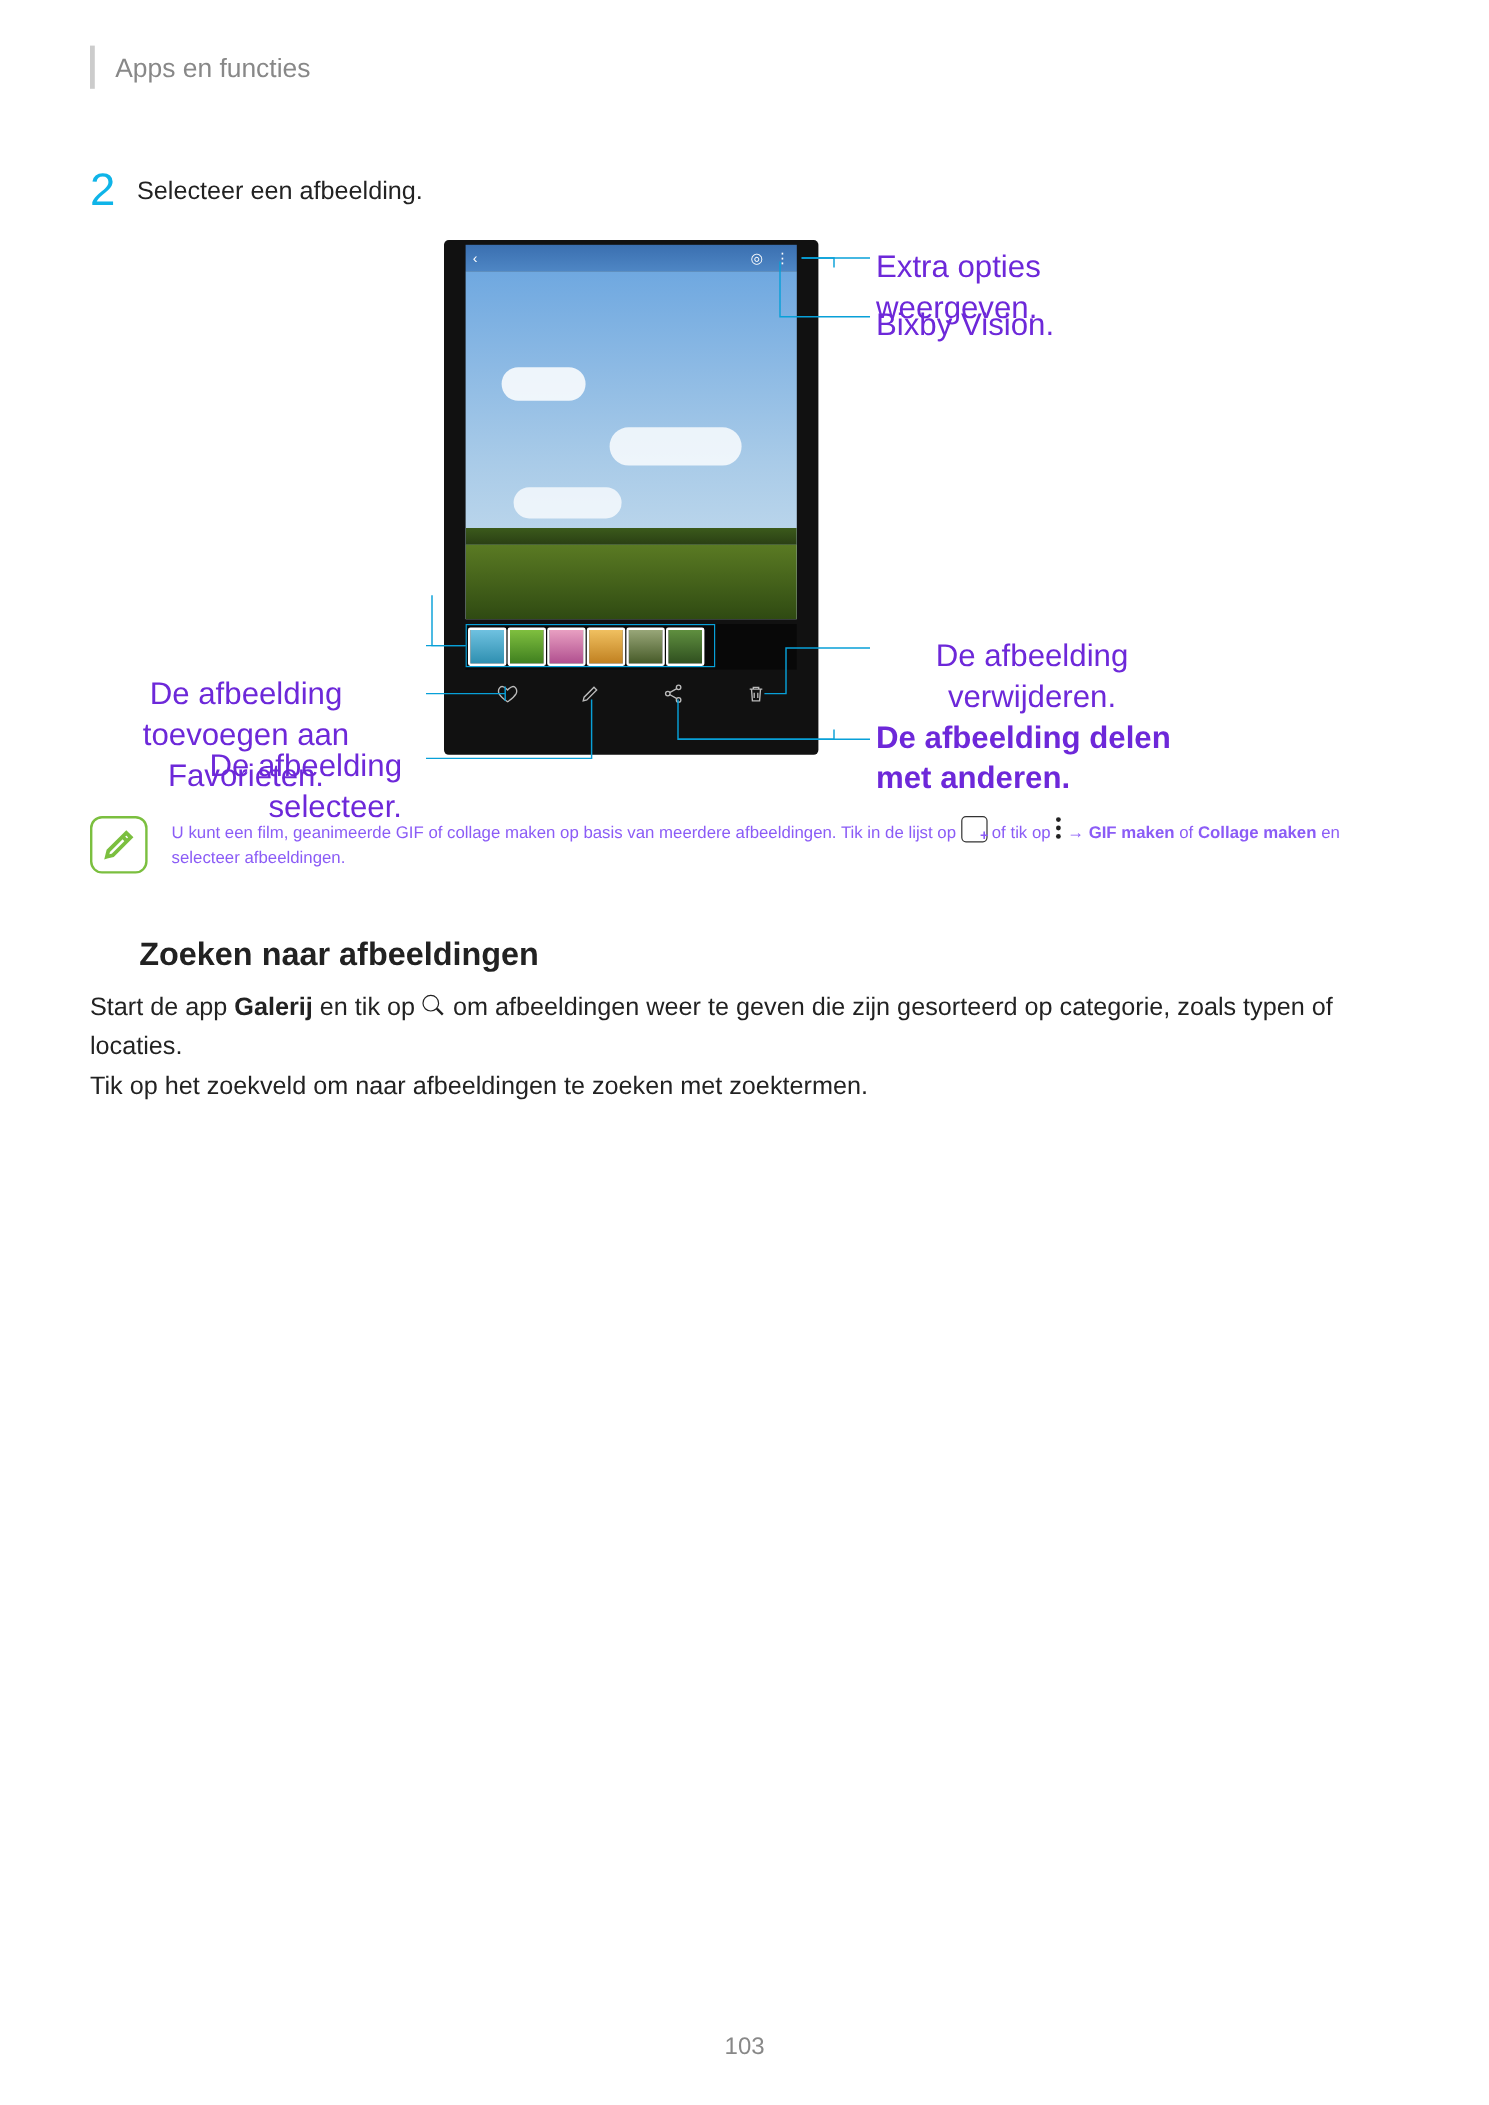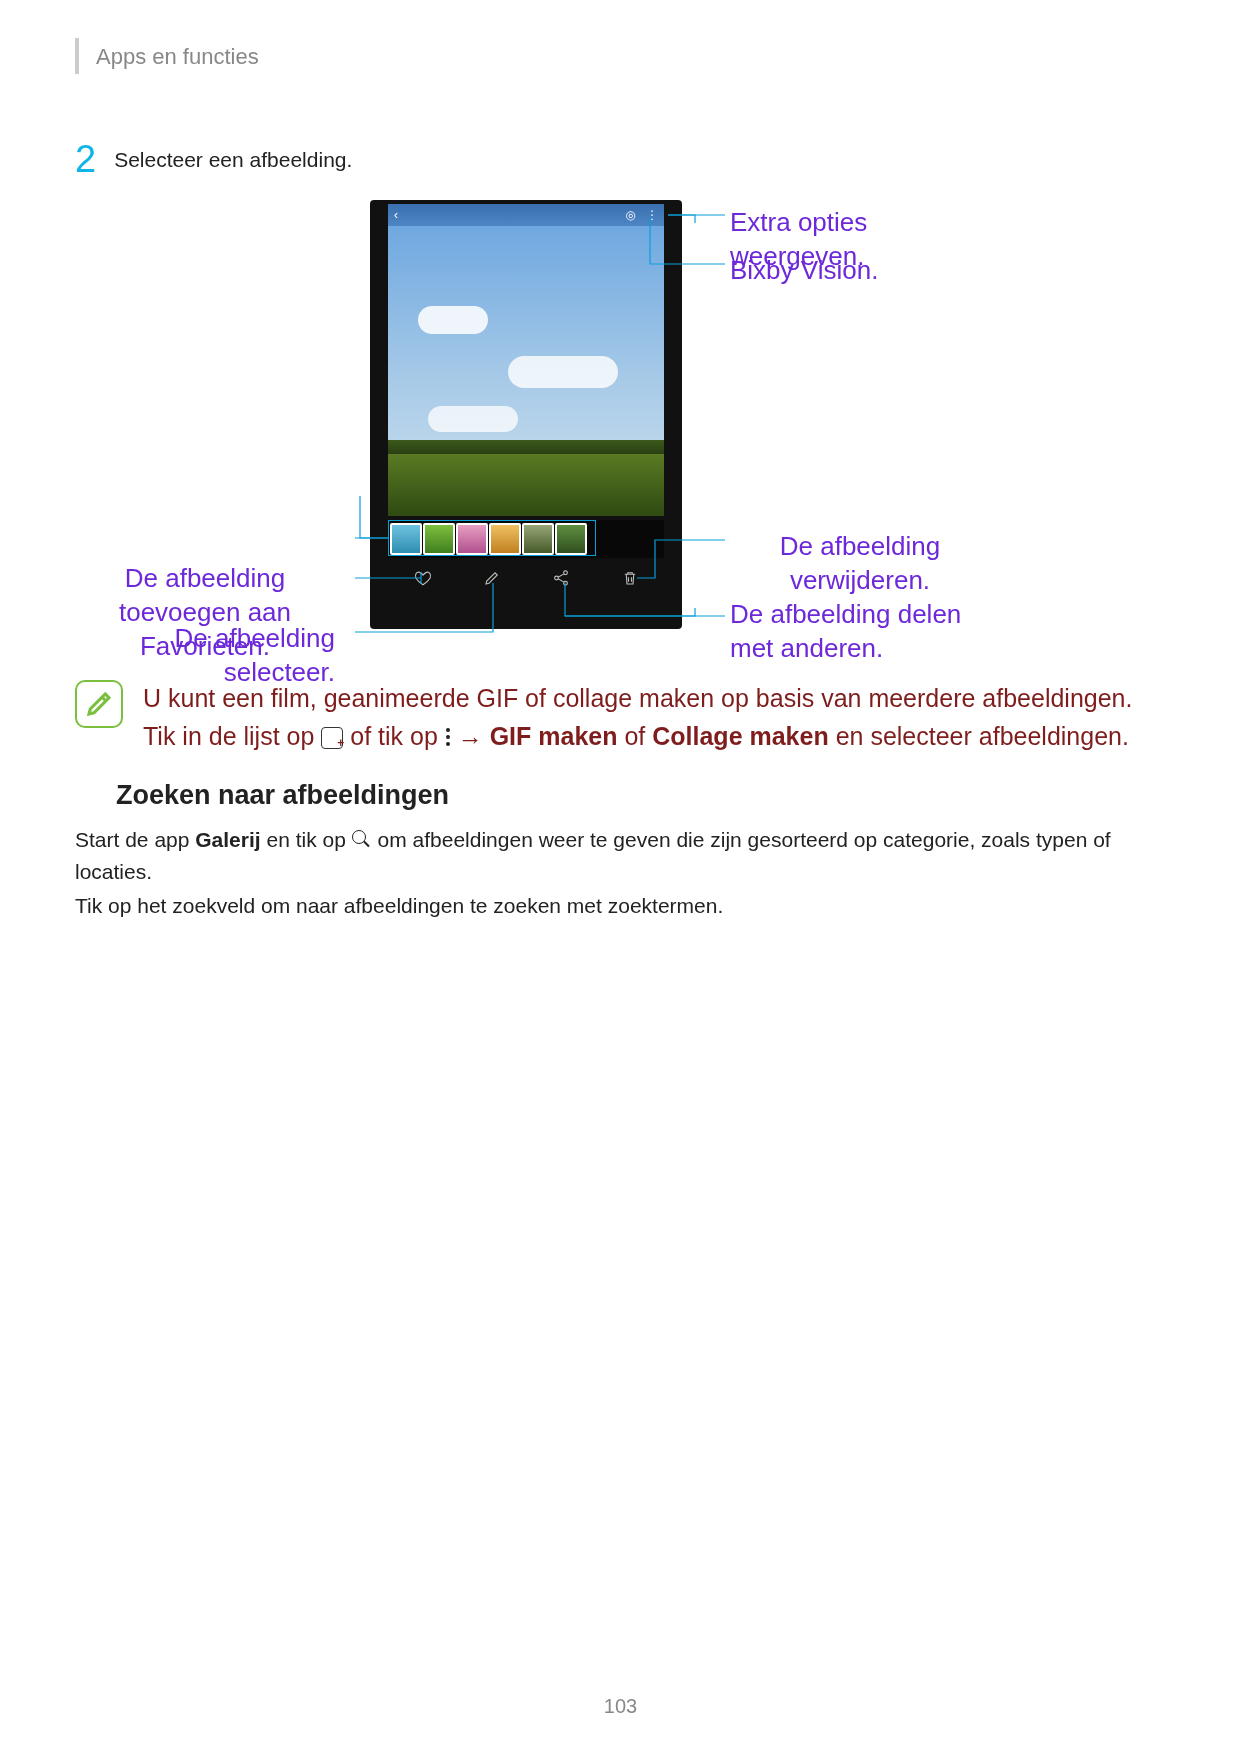--- a/index.html
+++ b/index.html
@@ -137,23 +137,23 @@
   }
   .note-icon {
     width: 48px; height: 48px;
     border: 2.5px solid #7bbf3f;
     border-radius: 10px;
     display:flex; align-items:center; justify-content:center;
     flex-shrink:0;
   }
   .note-icon svg { width:30px; height:30px; stroke:#7bbf3f; fill:none; stroke-width:2.5; }
   .note-text {
-    font-size: 25px;
+    font-size: 14px;
     line-height: 1.5;
-    color: #7f1d1d;
+    color: #8b5cf6;
   }
   .note-text b { font-weight: bold; }
   .inline-icon {
     display:inline-block; width:22px; height:22px; vertical-align:-4px;
     border:1.5px solid #333; border-radius:4px; position:relative;
   }
   .inline-icon-plus::after {
     content:"+"; position:absolute; right:-2px; bottom:-4px; font-size:12px; font-weight:bold;
   }
   .inline-dots {
@@ -292,21 +292,21 @@
 
     <path d="M490 383 L490 416 L620 416 L620 408"></path>
     <path d="M490 416 L650 416"></path>
 
     <path d="M562 378 L580 378 L580 340 L650 340"></path>
   </svg>
 
   <div class="callout" style="left:655px; top:6px;">Extra opties weergeven.</div>
   <div class="callout" style="left:655px; top:54px;">Bixby Vision.</div>
   <div class="callout" style="left:655px; top:330px;text-align:center;">De afbeelding verwijderen.</div>
-  <div class="callout" style="left:655px; top:398px;">De afbeelding delen met anderen.</div>
+  <div class="callout" style="left:655px; top:398px;font-weight:bold;">De afbeelding delen met anderen.</div>
 
   <div class="callout" style="left:0px; top:362px; width:276px; text-align:center;">De afbeelding toevoegen aan Favorieten.</div>
   <div class="callout" style="left:0px; top:422px; width:276px; text-align:right;">De afbeelding selecteer.</div>
 </div>
 
 <div class="note-box">
   <div class="note-icon">
     <svg viewBox="0 0 24 24">
         <path d="M4 20l4-1 12-12-3-3L5 16l-1 4z"></path>
         <path d="M14 6l3 3"></path>

